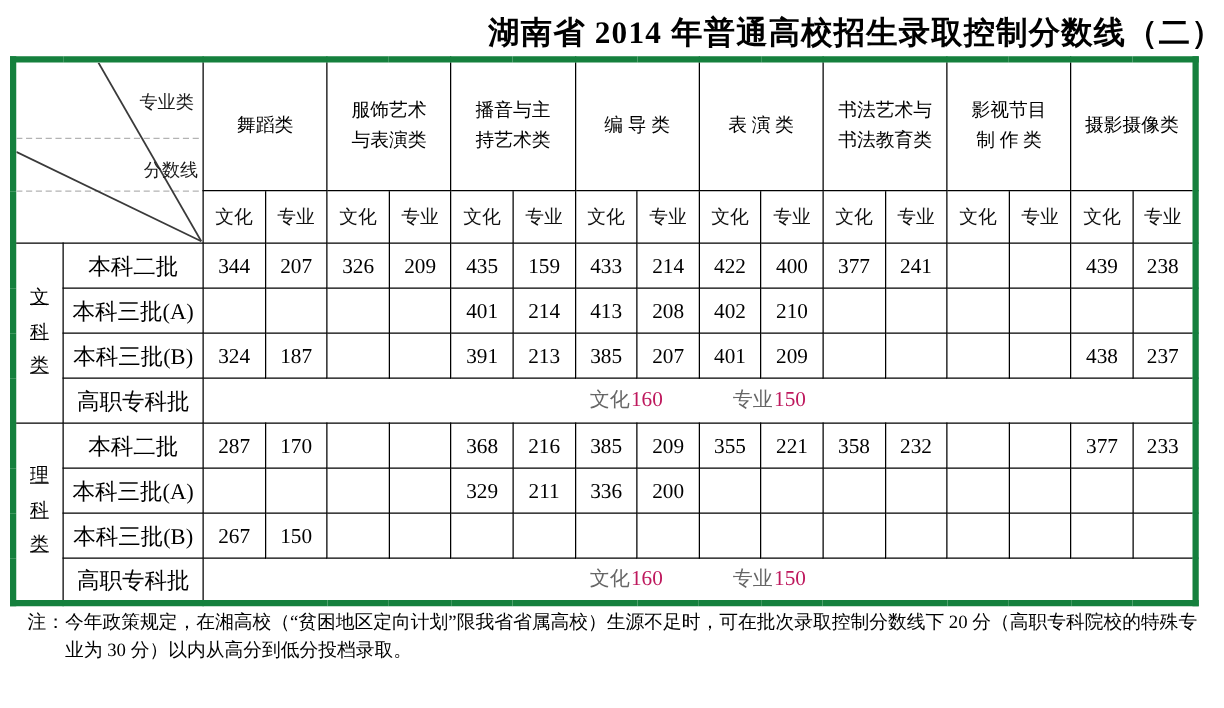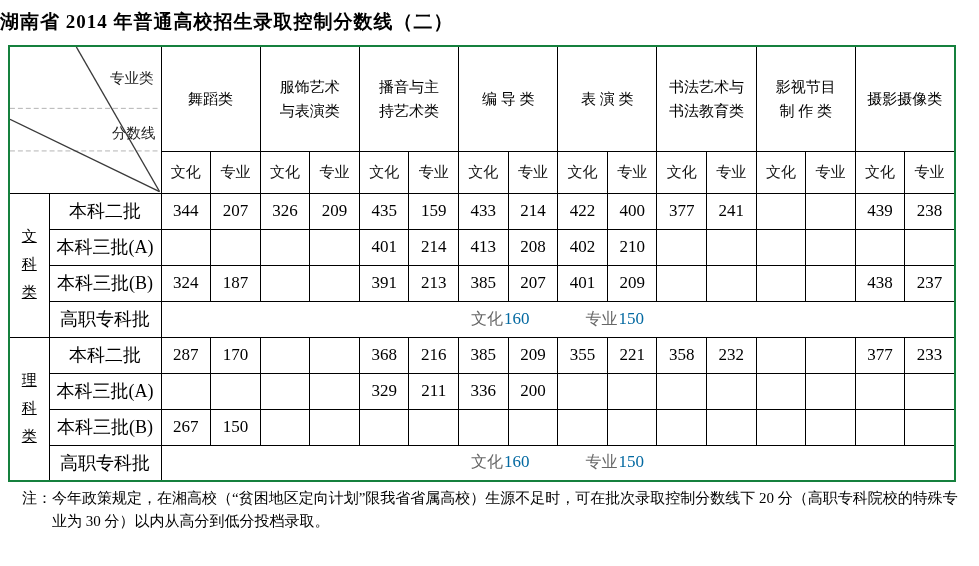--- a/index.html
+++ b/index.html
@@ -1,43 +1,43 @@
 <!DOCTYPE html>
 <html><head>
 <meta charset="utf-8">
 <style>
   html,body{margin:0;padding:0;background:#fff;}
   body{width:979px;height:566px;position:relative;color:#000;
        font-family:"Liberation Serif","DejaVu Serif",serif;}
-  .title{position:absolute;top:9px;left:0;width:979px;text-align:left;
-         font-size:19px;font-weight:bold;letter-spacing:1px;}
+  .title{position:absolute;top:9px;left:0;width:979px;text-align:right;
+         font-size:25px;font-weight:bold;letter-spacing:1px;}
   table.score{position:absolute;top:45px;left:8px;width:946px;
               border-collapse:collapse;table-layout:fixed;
-              border:2px solid #15803d;}
+              border:5px solid #15803d;}
   table.score td{border:1px solid #000;text-align:center;vertical-align:middle;
                  padding:0;overflow:hidden;}
   tr.group-row{height:105px;}
   tr.sub-row{height:42px;}
   tr.dr{height:36px;}
   td.group{font-size:15px;line-height:1.6;white-space:pre-line;font-weight:normal;}
   td.sub{font-size:15px;color:#111;}
   td.num{font-size:17px;font-family:"Liberation Serif","DejaVu Serif",serif;}
   td.batch{font-size:18px;}
   td.cat{padding:0;}
   .vert{width:1.05em;margin:0 auto;line-height:1.85;word-break:break-all;
         font-size:15px;text-align:center;text-decoration:underline;}
   td.corner{position:relative;}
   td.corner svg{position:absolute;left:0;top:0;width:100%;height:100%;display:block;}
   .corner-label{position:absolute;font-size:14.5px;white-space:nowrap;color:#1a1a1a;}
   .cl-top{top:22px;right:7px;}
   .cl-mid{top:77px;left:54px;margin-left:48px;}
   .cl-bottom{top:113px;left:16px;margin-top:32px;}
   td.merged{font-size:17px;}
   td.merged .mlabel{color:#666;font-size:16px;}
-  td.merged .mval{color:#0369a1;margin-left:1px;}
+  td.merged .mval{color:#be185d;margin-left:1px;}
   td.merged .gap{display:inline-block;width:56px;}
   .note{position:absolute;top:487px;left:22px;width:936px;display:flex;
         font-size:15px;line-height:23px;}
   .note-prefix{flex:0 0 auto;white-space:nowrap;}
   .note-body{flex:1 1 auto;}
 </style>
 </head>
 <body>
 
 <div class="title">湖南省 2014 年普通高校招生录取控制分数线（二）</div>

